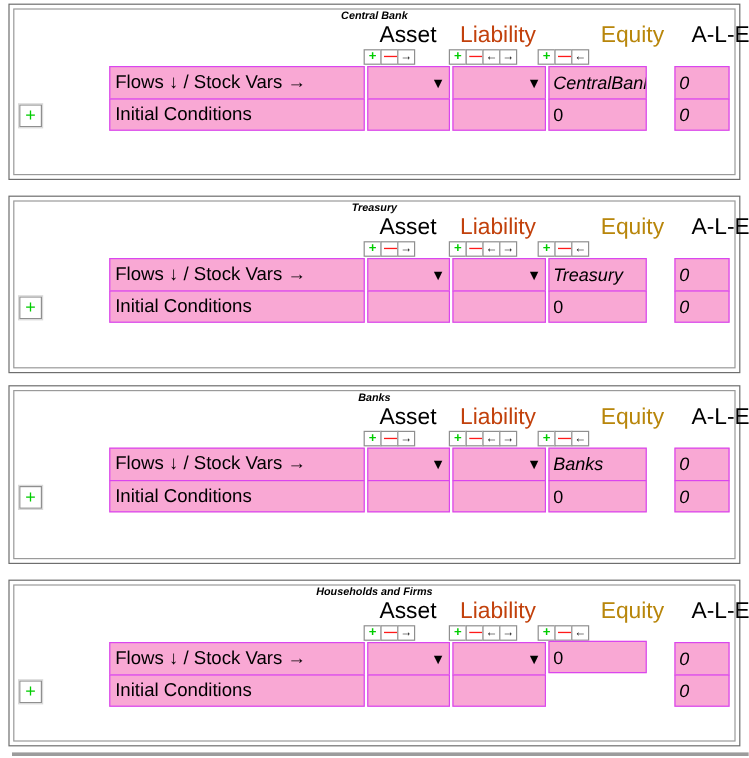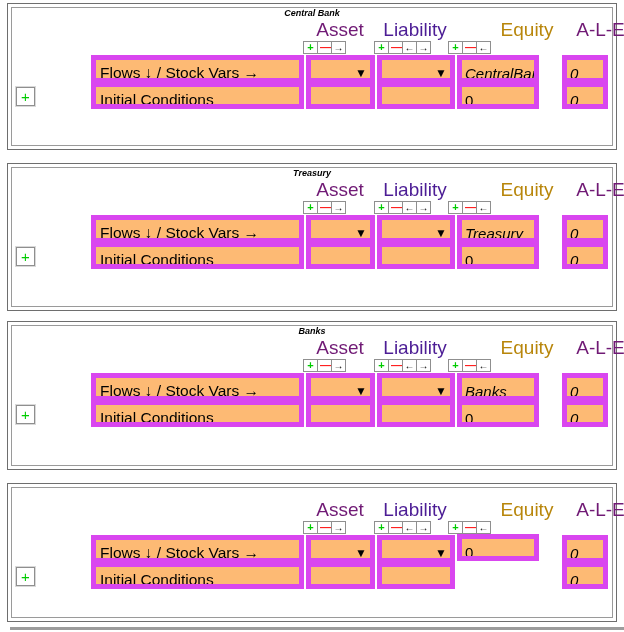--- a/index.html
+++ b/index.html
@@ -8,23 +8,23 @@
     font-family:"Liberation Sans","DejaVu Sans",sans-serif; overflow:hidden;
   }
   .panel { position:absolute; left:7px; width:608px; border:1px solid #6e6e6e; background:#fff; }
   .panel-inner { position:absolute; left:3px; top:3px; right:3px; bottom:3px; border:1px solid #9a9a9a; }
 
   .panel-title {
     position:absolute; top:4px; left:0; right:0; text-align:center;
     font-size:9px; font-weight:bold; font-style:italic; color:#000;
   }
 
-  .hdr { position:absolute; top:15px; height:22px; font-size:19px; text-align:center; color:#701a75; }
+  .hdr { position:absolute; top:15px; height:22px; font-size:19px; text-align:center; color:#000000; }
   .hdr-asset     { left:282px; width:100px; }
-  .hdr-liability { left:357px; width:100px; color:#4c1d95; }
+  .hdr-liability { left:357px; width:100px; color:#c2410c; }
   .hdr-equity    { left:469px; width:100px; color:#b8860b; }
   .hdr-ale       { left:560px; width:65px;  }
 
   .cluster { position:absolute; top:37px; display:flex; }
   .cluster-asset     { left:295px; }
   .cluster-liability { left:366px; }
   .cluster-equity    { left:440px; }
   .cbox {
     width:15px; height:13px; box-sizing:border-box; border:1px solid #8f8f8f;
     margin-left:-1px; background:#fff; text-align:center; overflow:hidden;
@@ -35,21 +35,21 @@
   .cbox.minus { color:#ff1a1a; font-weight:bold; letter-spacing:-2px; }
   .cbox.arrow { color:#000; font-size:10px; line-height:12px; }
 
   .col { position:absolute; top:51px; }
   .col-label     { left:83px;  width:213px; }
   .col-asset     { left:298px; width:69px; }
   .col-liability { left:369px; width:78px; }
   .col-equity    { left:449px; width:82px; }
   .col-ale       { left:554px; width:46px; }
   .cell {
-    box-sizing:border-box; border:5px solid #d946ef; background:#fdba74;
+    box-sizing:border-box; border:1px solid #d946ef; background:#f9a8d4;
     height:28px; overflow:hidden; white-space:nowrap;
   }
   .cell.r2 { height:27px; margin-top:-1px; }
   .lbl  { font-size:15.5px; padding:4px 2px 0 4px; }
   .drop { text-align:right; padding:6px 3px 0 0; font-size:12px; cursor:pointer; }
   .stock{ font-style:italic; font-size:15px; padding:5px 0 0 3px; }
   .val  { font-size:15px; padding:5px 0 0 3px; }
   .ital { font-style:italic; }
 
   .addrow {
@@ -202,20 +202,21 @@
   </div>
   <div class="col col-ale">
     <div class="cell val ital">0</div>
     <div class="cell r2 val ital">0</div>
   </div>
   <div class="addrow">+</div>
 </div>
 
 <div class="panel" style="top:483px;height:137px;">
   <div class="panel-inner"></div>
+  <div class="panel-title">Households and Firms</div>
   <div class="hdr hdr-asset">Asset</div>
   <div class="hdr hdr-liability">Liability</div>
   <div class="hdr hdr-equity">Equity</div>
   <div class="hdr hdr-ale">A-L-E</div>
 
   <div class="cluster cluster-asset">
     <div class="cbox plus">+</div>
     <div class="cbox minus">—</div>
     <div class="cbox arrow">→</div>
   </div>

